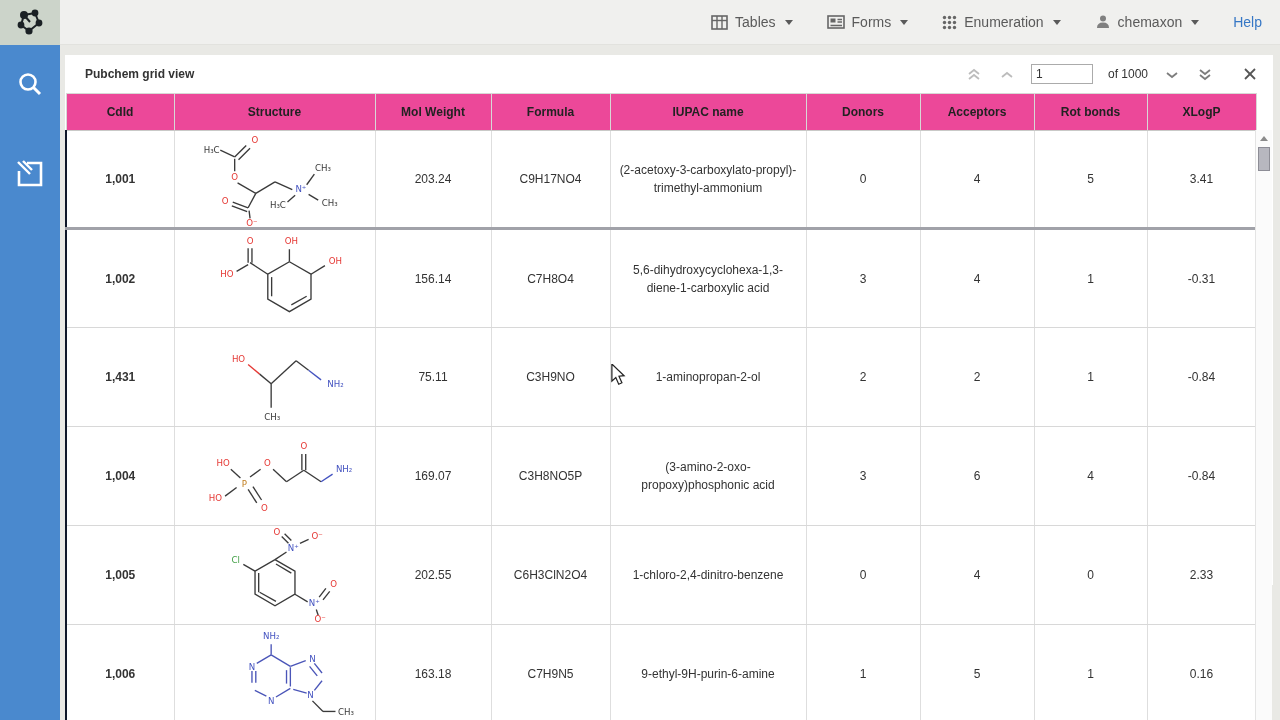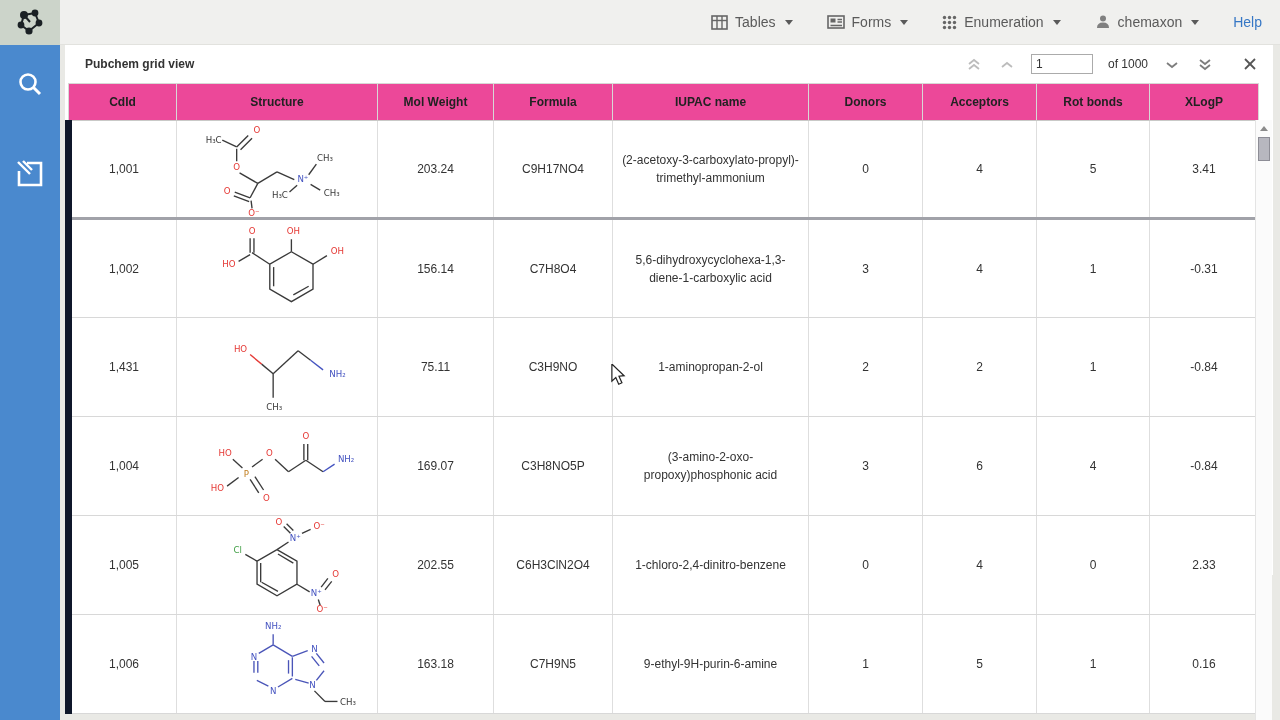--- a/index.html
+++ b/index.html
@@ -15,38 +15,38 @@
   .caret { width:0; height:0; border-left:4px solid transparent; border-right:4px solid transparent;
            border-top:5px solid #5a5a5a; margin-left:2px; }
   .help { color:#3677c5; font-size:14px; cursor:pointer; }
 
   
   .sidebar { position:absolute; left:0; top:45px; width:60px; height:675px; background:#4a89ce; }
   .side-btn { width:60px; height:62px; display:flex; align-items:center; justify-content:center; cursor:pointer; }
   .side-btn.second { margin-top:28px; }
 
   
-  .panel { position:absolute; left:65px; top:45px; width:1208px; height:530px; background:#ffffff; }
+  .panel { position:absolute; left:65px; top:55px; width:1208px; height:530px; background:#ffffff; }
   .panel-header { height:38px; display:flex; align-items:center; padding:0 14px 0 20px; }
   .panel-title { font-size:12px; font-weight:bold; color:#333; }
   .pager { margin-left:auto; display:flex; align-items:center; gap:15px; }
   .pager .icon-btn { display:flex; align-items:center; justify-content:center; cursor:pointer; padding:2px; }
   .page-input { width:62px; height:20px; border:1px solid #ababab; font-size:12px; padding:0 4px;
                 color:#333; font-family:"Liberation Sans", sans-serif; }
   .of-label { font-size:12px; color:#333; }
   .close-gap { margin-left:12px; }
 
   
   table.grid { border-collapse:collapse; table-layout:fixed; width:1190px; }
   .grid th { height:37px; background:#ec4899; border:1px solid #d8d8d6; border-bottom:1px solid #c9c9c7;
              font-size:12px; font-weight:bold; color:#222; text-align:center; }
   .grid td { height:99px; border-right:1px solid #dedede; border-bottom:1px solid #d8d8d8;
              font-size:12px; color:#333; text-align:center; vertical-align:middle; background:#fff;
              padding:0 6px; line-height:1.5; }
-  .grid td:first-child { border-left:7px solid #0f172a; }
+  .grid td:first-child { border-left:2px solid #0f172a;font-weight:bold; }
   tr.major-sep td { border-bottom:3px solid #a1a2a9; height:96px; }
   .struct-cell { padding:0 !important; }
   .struct-cell svg { display:block; margin:0 auto; }
 
   
   .vscroll { position:absolute; left:1190px; top:75px; width:17px; height:600px;
              background:#fbfbfb; border-left:1px solid #e4e4e4; }
   .vscroll .arrow-up { position:absolute; top:6px; left:4px; width:0; height:0;
              border-left:4px solid transparent; border-right:4px solid transparent;
              border-bottom:5px solid #8a8a8a; cursor:pointer; }

